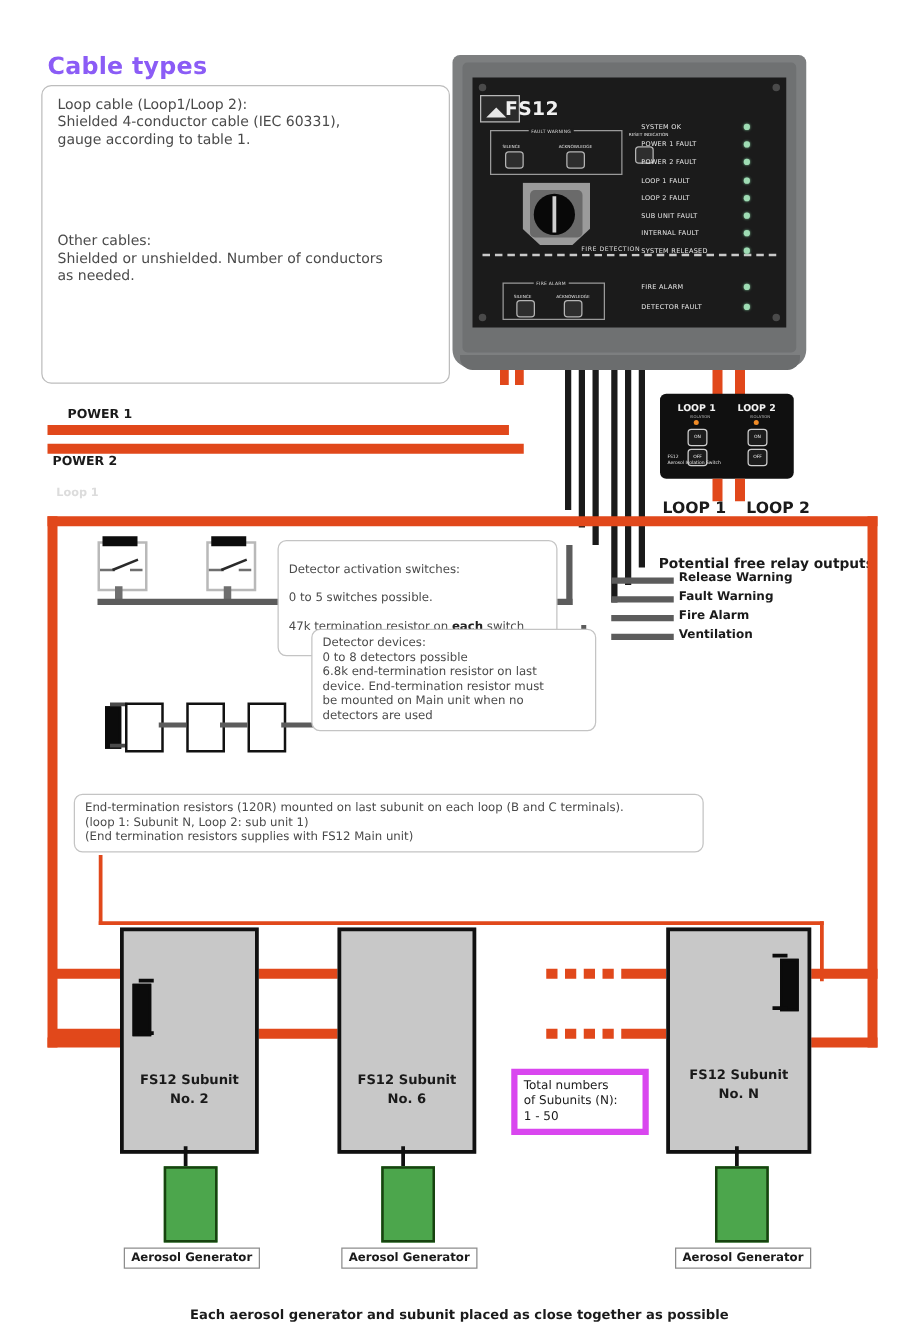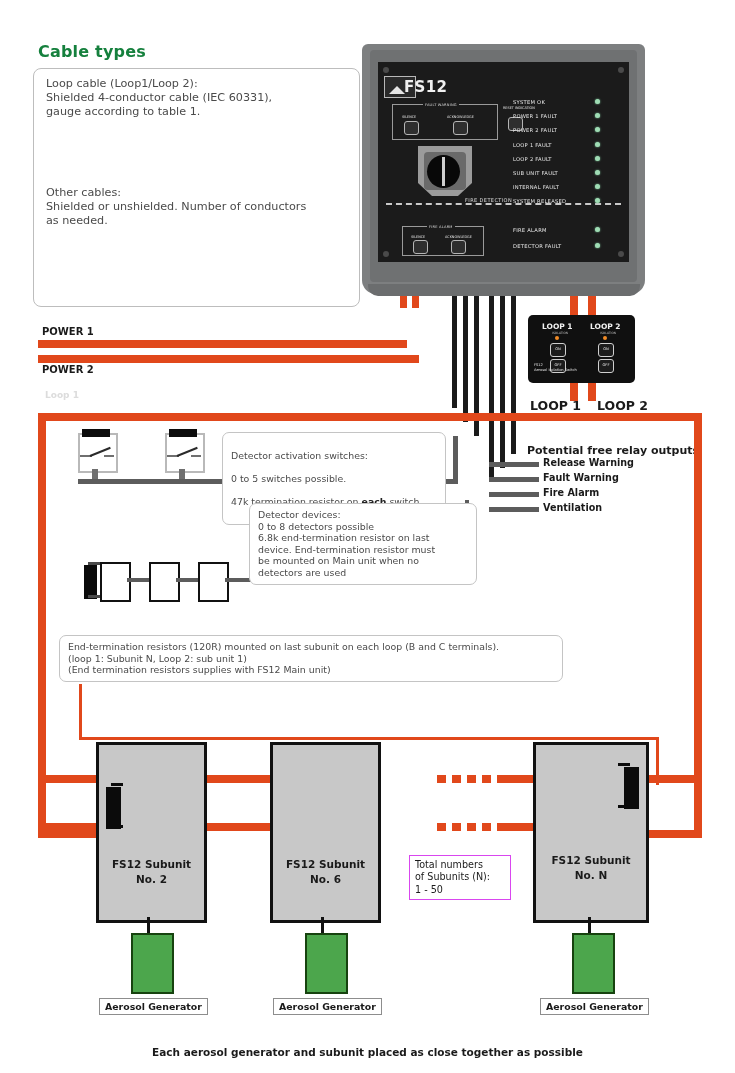--- a/index.html
+++ b/index.html
@@ -1,21 +1,21 @@
 <!DOCTYPE html>
 <html><head>
 <meta charset="utf-8">
 <style>
   html,body{margin:0;padding:0;background:#ffffff;}
   body{width:735px;height:1073px;position:relative;overflow:hidden;
        font-family:"DejaVu Sans","Liberation Sans",sans-serif;color:#333;}
   .abs{position:absolute;}
 
   
-  #cable-types-title{left:38px;top:42px;font-size:16px;font-weight:bold;color:#15803d;letter-spacing:.2px;}
+  #cable-types-title{left:38px;top:42px;font-size:19px;font-weight:bold;color:#8b5cf6;letter-spacing:.2px;}
   #cable-types-box{left:33px;top:68px;width:325px;height:237px;border:1px solid #bdbdbd;border-radius:8px;background:#fff;}
   #cable-types-box .p{position:absolute;left:12px;font-size:11.2px;line-height:14.2px;color:#4a4a4a;white-space:pre-line;}
   .b{font-weight:bold;color:#222;}
 
   
   #panel-outer{left:362px;top:44px;width:283px;height:250px;background:#7d7f80;
                border-radius:6px 6px 14px 14px;}
   #panel-bevel{left:370px;top:50px;width:267px;height:232px;background:#6f7172;border-radius:4px;}
   #panel-face{left:378px;top:62px;width:251px;height:200px;background:#1b1b1b;}
   .corner-screw{width:6px;height:6px;background:#4a4a4a;border-radius:50%;}
@@ -85,21 +85,21 @@
   .res-blk{position:absolute;background:#0b0b0b;border:2px solid #0b0b0b;}
 
   
   .subunit{position:absolute;background:#c8c8c8;border:3px solid #111;}
   .subunit-label{position:absolute;left:0;right:0;text-align:center;font-size:10.5px;
                  font-weight:bold;color:#1a1a1a;line-height:15px;}
   .gen{position:absolute;background:#4ca64c;border:2px solid #17430f;}
   .gen-label{position:absolute;border:1px solid #8d8d8d;background:#fff;font-size:9.4px;
              font-weight:bold;color:#1a1a1a;padding:2px 5px;white-space:nowrap;}
   .dash-seg{position:absolute;background:#e1481b;}
-  #total-subunits{left:409px;top:855px;width:90px;border:1px solid #d946ef;background:#fff;
+  #total-subunits{left:409px;top:855px;width:90px;border:5px solid #d946ef;background:#fff;
                   font-size:9.6px;line-height:12.4px;color:#1a1a1a;padding:3px 5px;white-space:pre-line;}
   #footer-note{left:0;top:1046px;width:735px;text-align:center;font-size:10.5px;
                font-weight:bold;color:#1a1a1a;}
   #loop-ghost{left:45px;top:390px;font-size:9px;font-weight:bold;color:#dcdcdc;}
 </style>
 </head>
 <body>
 
 <div class="abs" id="cable-types-title">Cable types</div>
 <div class="abs" id="cable-types-box">
@@ -209,21 +209,21 @@
 <div class="abs" id="iso-brand">
   <div>FS12</div>
   <div>Aerosol Isolation Switch</div>
 </div>
 
 <div class="cable-o abs" style="left:570px;top:383px;width:8px;height:18px;"></div>
 <div class="cable-o abs" style="left:588px;top:383px;width:8px;height:18px;"></div>
 <div class="loop-label abs" style="left:530px;top:398px;">LOOP 1</div>
 <div class="loop-label abs" style="left:597px;top:398px;">LOOP 2</div>
 
-<div class="power-label abs" style="left:42px;top:326px;">POWER 1</div>
+<div class="power-label abs" style="left:54px;top:326px;">POWER 1</div>
 <div class="cable-o abs" style="left:38px;top:340px;width:369px;height:8px;"></div>
 <div class="cable-o abs" style="left:399px;top:340px;width:8px;height:8px;"></div>
 <div class="cable-o abs" style="left:38px;top:355px;width:381px;height:8px;"></div>
 <div class="power-label abs" style="left:42px;top:364px;">POWER 2</div>
 <div class="abs" id="loop-ghost">Loop 1</div>
 
 <div class="abs" id="relay-title">Potential free relay outputs</div>
 <div class="cable-g abs" style="left:489px;top:462px;width:50px;height:5px;"></div>
 <div class="relay-label abs" style="left:543px;top:457px;">Release Warning</div>
 <div class="cable-g abs" style="left:489px;top:477px;width:50px;height:5px;"></div>

